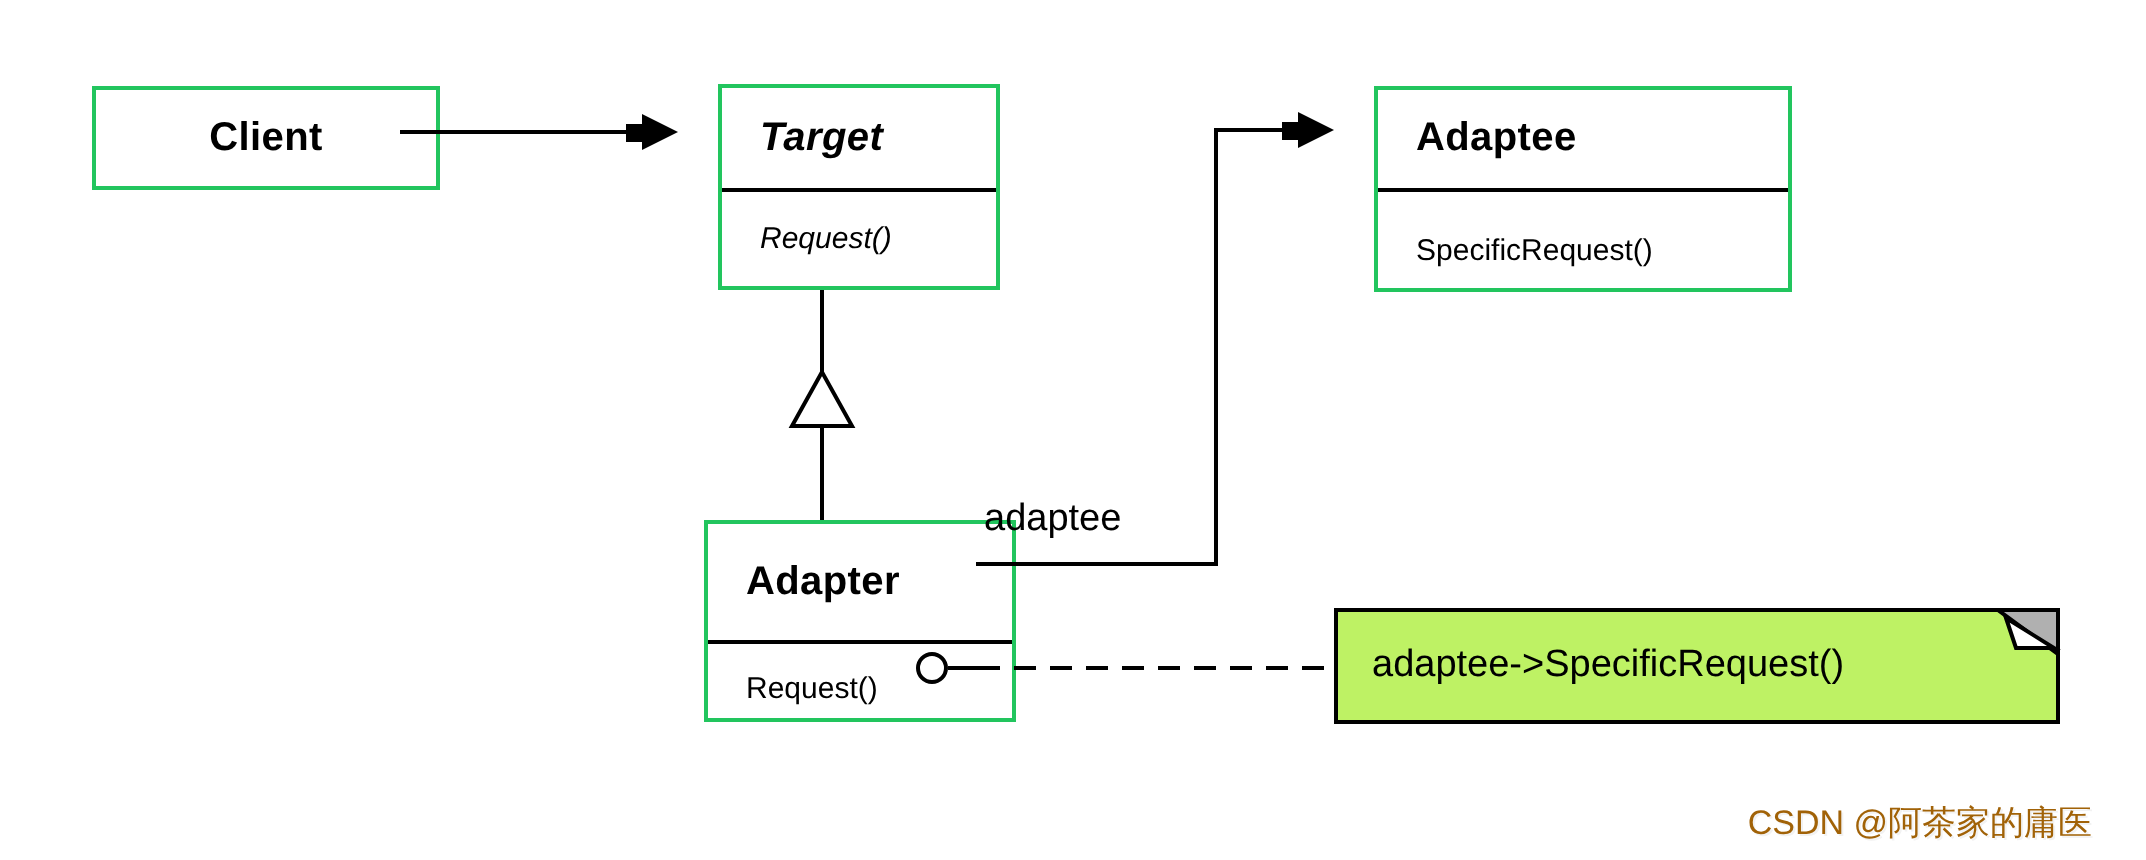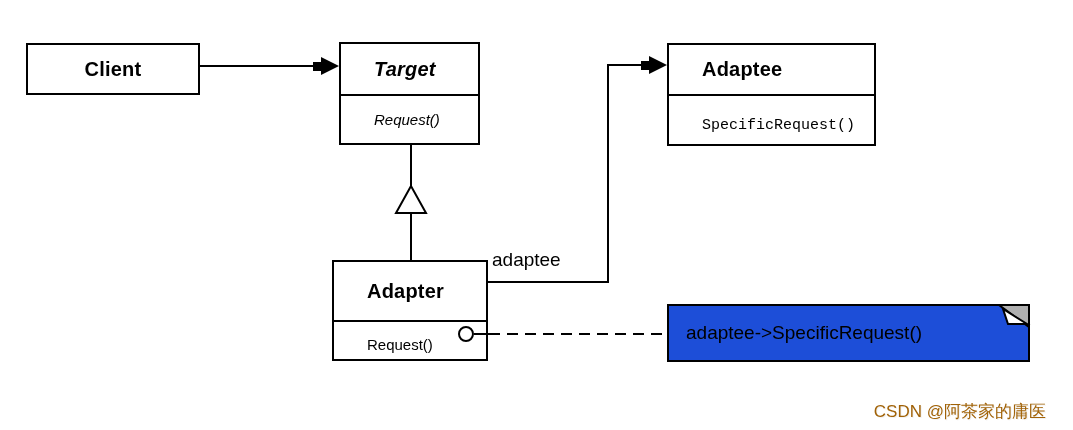--- a/index.html
+++ b/index.html
@@ -12,64 +12,65 @@
     width: 1073px;
     height: 430px;
     background: #ffffff;
     font-family: "Liberation Sans", sans-serif;
     color: #000000;
     overflow: hidden;
   }
   .uml-class {
     position: absolute;
     box-sizing: border-box;
-    border: 2px solid #000000;
+    border: 2px solid #22c55e;
     background: #ffffff;
+    margin-left: 20px;
   }
   .uml-title {
     box-sizing: border-box;
     display: flex;
     align-items: center;
     font-weight: bold;
     font-size: 20px;
     letter-spacing: 0.2px;
   }
   .uml-method {
     box-sizing: border-box;
     display: flex;
     align-items: center;
     border-top: 2px solid #000000;
     font-size: 15px;
   }
-  .pad-left { padding-left: 33px; }
+  .pad-left { padding-left: 19px; }
   .center-text { justify-content: center; }
   .italic { font-style: italic; }
 
   .client-box  { left: 26px;  top: 43px;  width: 174px; height: 52px; }
   .client-box .uml-title { height: 100%; font-size: 20px; }
 
   .target-box  { left: 339px; top: 42px;  width: 141px; height: 103px; }
   .target-box .uml-title  { height: 50px; }
   .target-box .uml-method { height: 49px; }
 
   .adaptee-box { left: 667px; top: 43px;  width: 209px; height: 103px; }
   .adaptee-box .uml-title  { height: 49px; }
-  .adaptee-box .uml-method { height: 60px; font-family: Liberation Mono, monospace; }
+  .adaptee-box .uml-method { height: 60px; }
 
   .adapter-box { left: 332px; top: 260px; width: 156px; height: 101px; }
   .adapter-box .uml-title  { height: 58px; }
   .adapter-box .uml-method { height: 47px; }
 
   .note-box {
     position: absolute;
     box-sizing: border-box;
     left: 667px; top: 304px;
     width: 363px; height: 58px;
     border: 2px solid #000000;
-    background: #1d4ed8;
+    background: #bef264;
     display: flex;
     align-items: center;
     padding-left: 17px;
     font-size: 19px;
   }
 
   .assoc-label {
     position: absolute;
     left: 492px; top: 249px;
     font-size: 19px;

